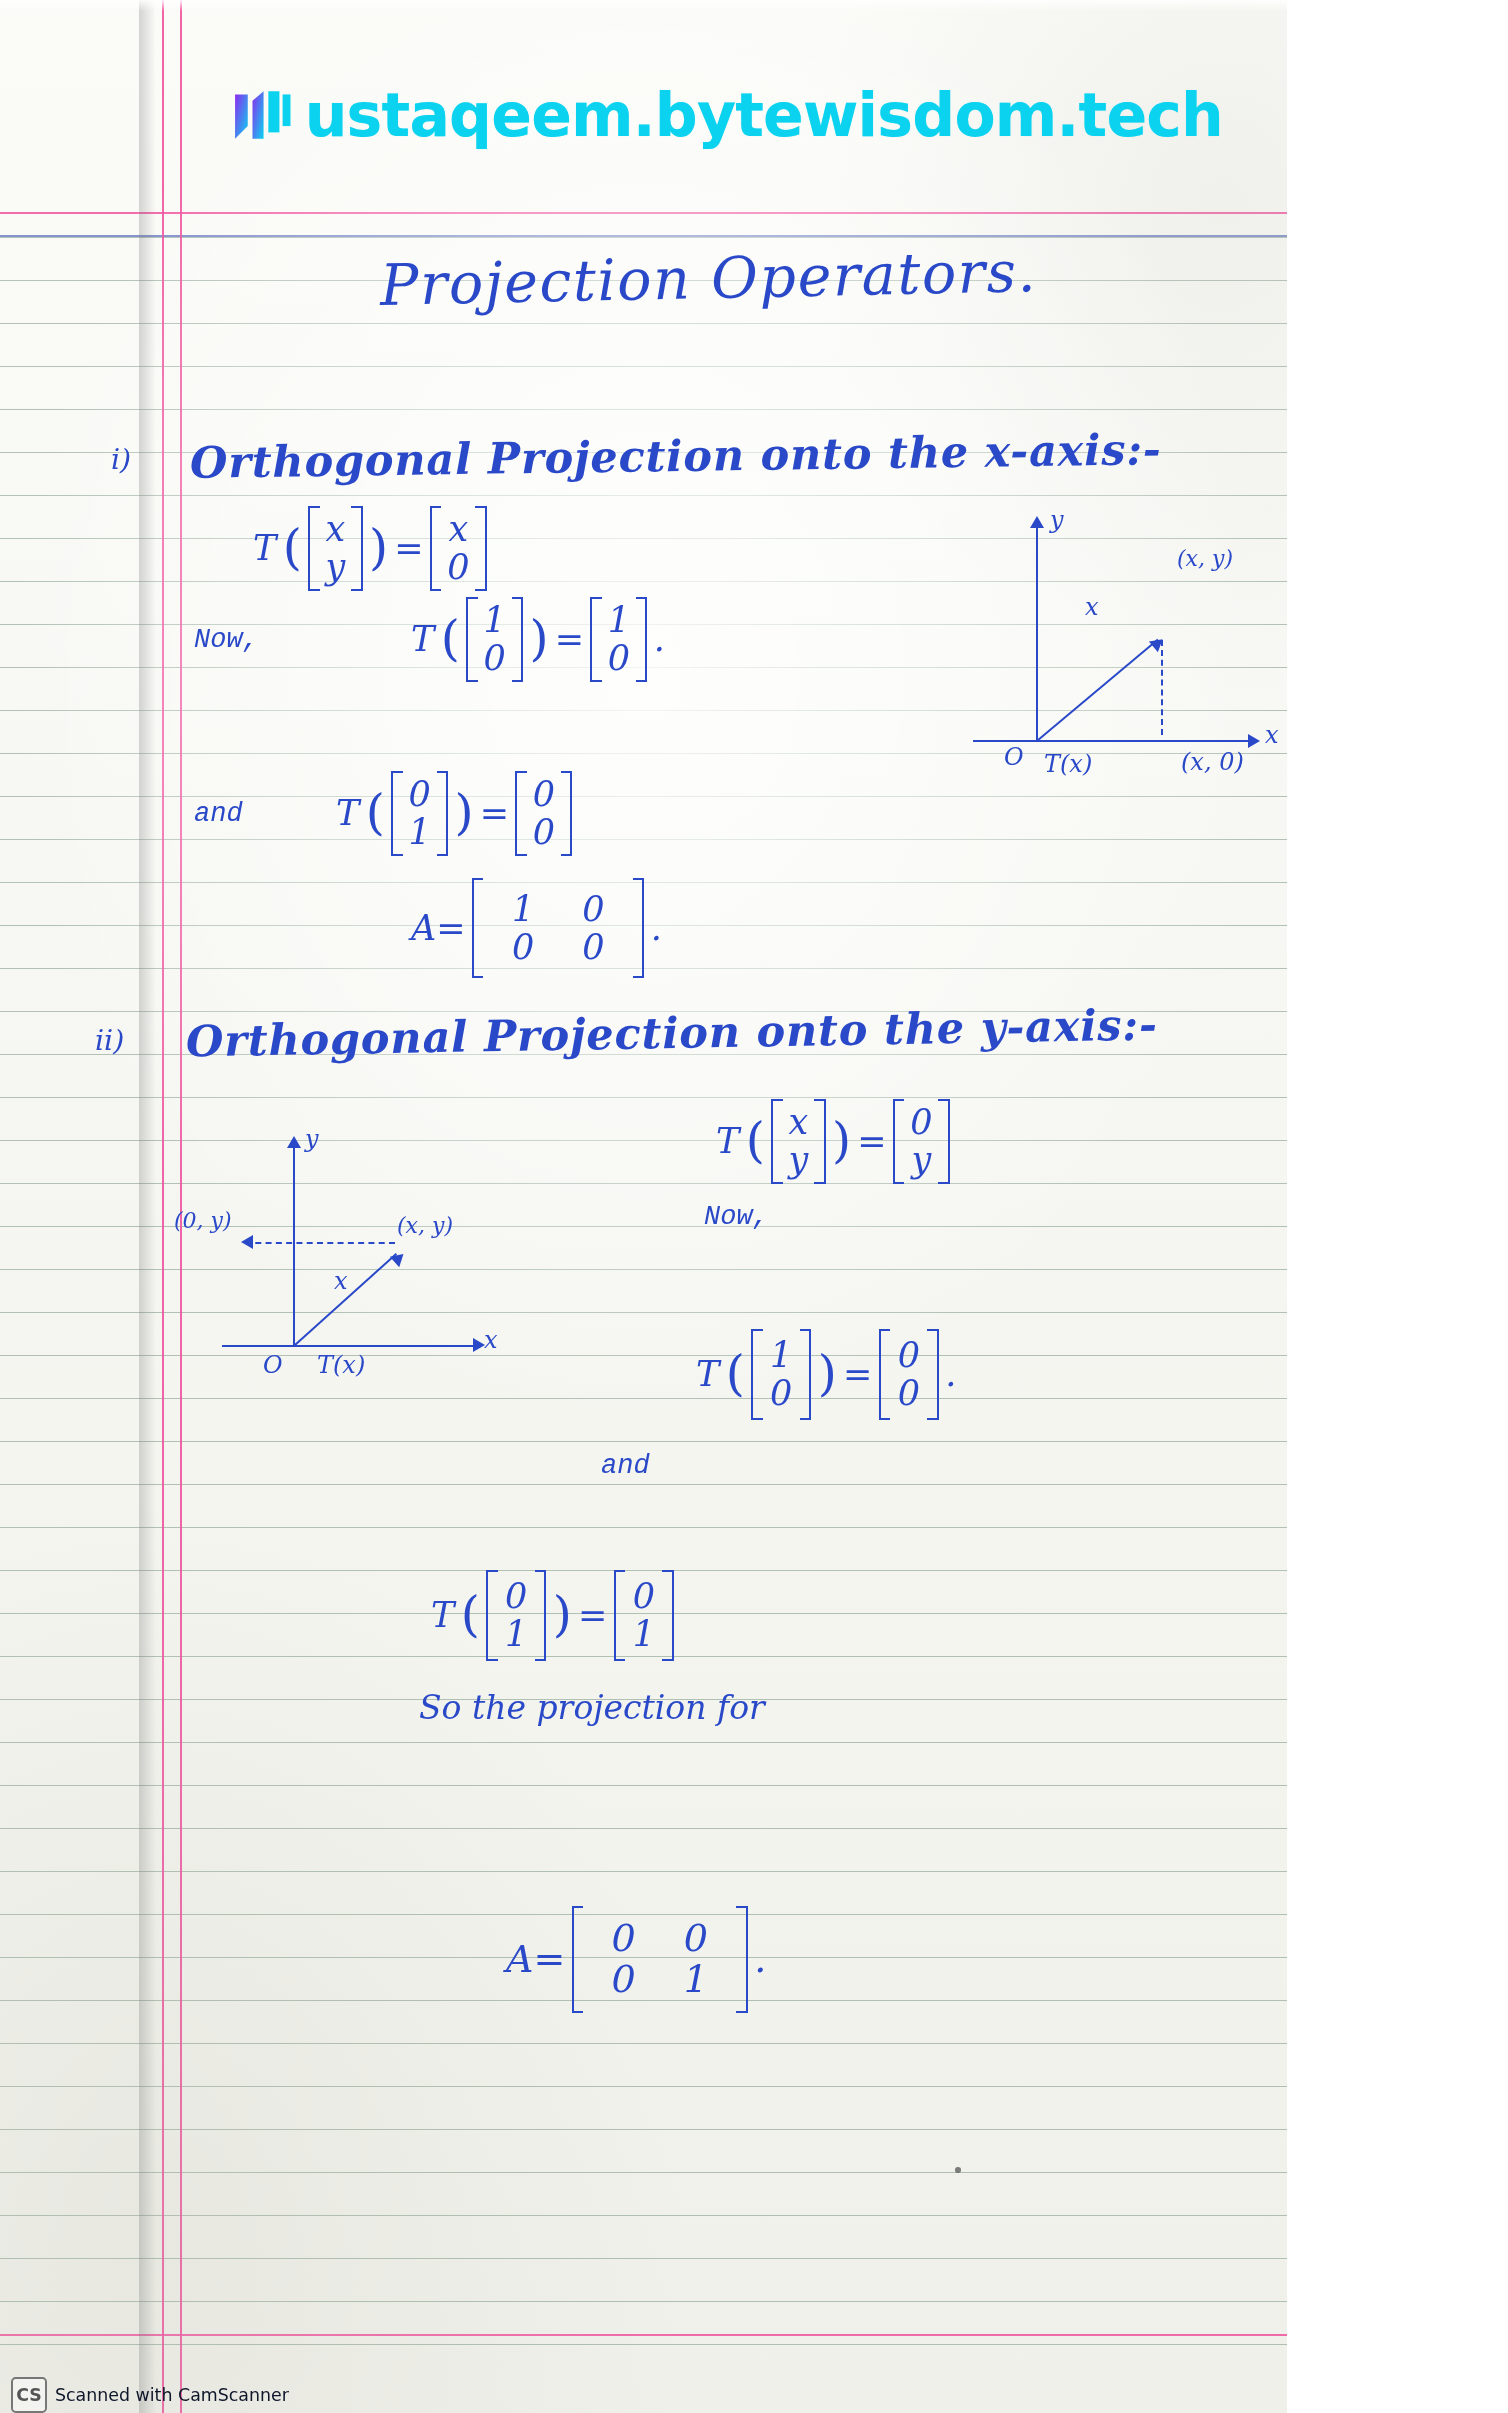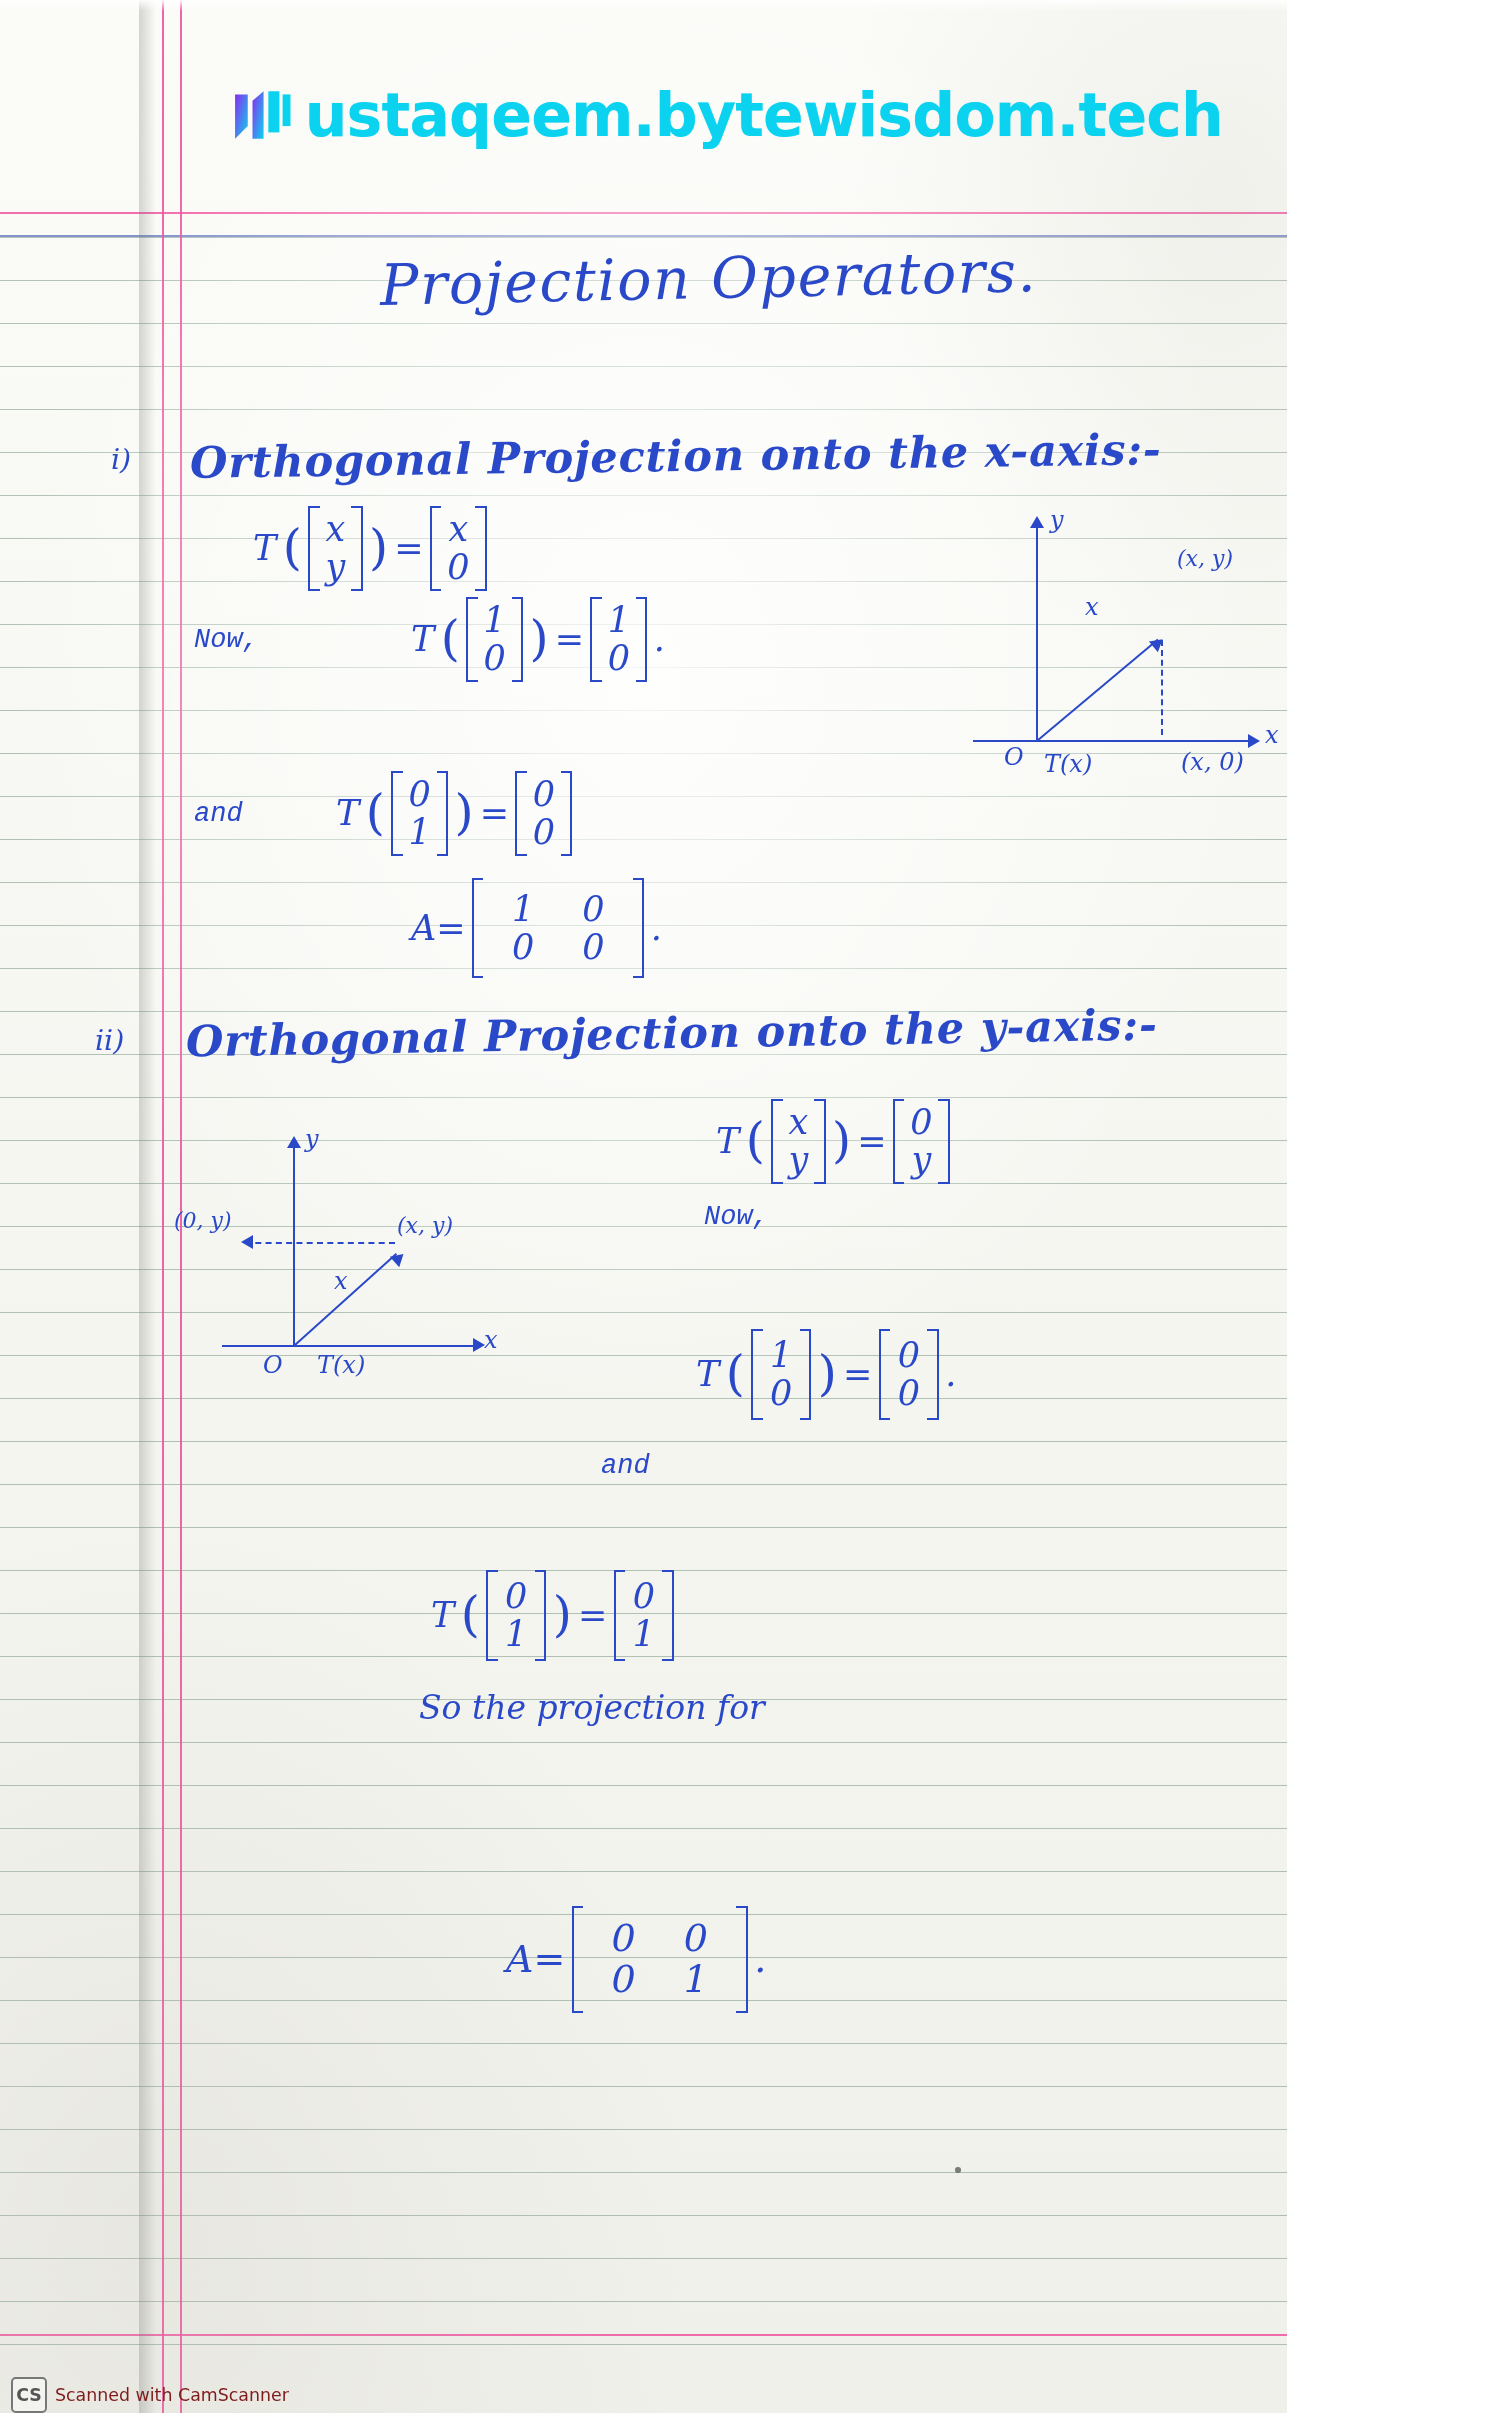--- a/index.html
+++ b/index.html
@@ -236,21 +236,21 @@
     color: #555;
     font-family: "DejaVu Sans", sans-serif;
     font-weight: bold;
     font-size: 17.4px;
     display: flex;
     align-items: center;
     justify-content: center;
     background: #f3f3f0;
   }
   .scan-text {
-    color: #7f1d1d;
+    color: #0f172a;
     font-family: "DejaVu Sans", sans-serif;
     font-size: 17.4px;
   }
   .edge-left {
     position: absolute;
     left: 139px; top: 0; bottom: 0;
     width: 17.4px;
     background: linear-gradient(90deg, rgba(120,120,120,.30), rgba(120,120,120,0));
     z-index: 4;
     pointer-events: none;

